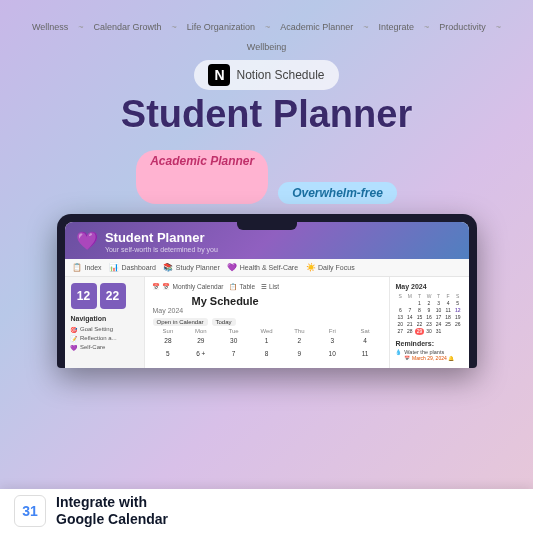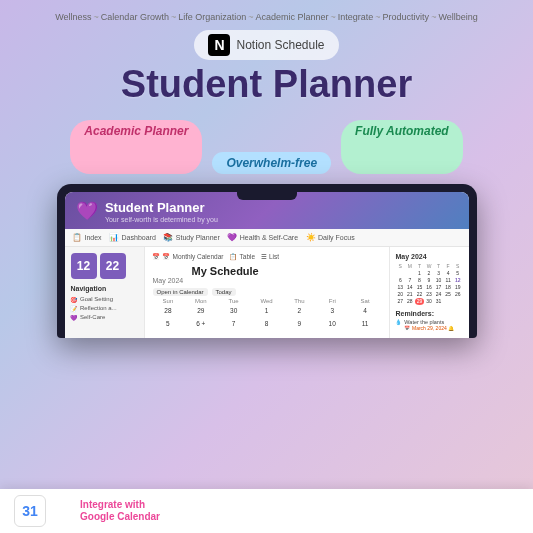--- a/index.html
+++ b/index.html
@@ -8,22 +8,22 @@
       height: 533px;
       overflow: hidden;
       font-family: 'Segoe UI', Arial, sans-serif;
       background: linear-gradient(135deg, #c8b8e8 0%, #b8c8e8 30%, #d8c0e8 60%, #e8c8d8 100%);
       position: relative;
     }
 
     .top-tags {
       display: flex;
       justify-content: center;
-      gap: 2px;
-      padding: 12px 10px 4px;
+      gap: 10px;
+      padding: 22px 10px 4px;
       font-size: 9px;
       color: #555;
       flex-wrap: wrap;
     }
     .top-tags span { color: #666; }
     .top-tags .sep { color: #999; }
 
     .header-section {
       text-align: center;
       padding: 4px 20px 8px;
@@ -342,25 +342,24 @@
       background: white;
       border: 1px solid #ddd;
       border-radius: 6px;
       display: flex;
       align-items: center;
       justify-content: center;
       font-size: 16px;
       flex-shrink: 0;
     }
     .gcal-text {
-      font-size: 10px;
-      font-weight: 700;
-      color: #ec4899;
+      font-size: 14px;
+      font-weight: 700;
+      color: #0f172a;
       line-height: 1.2;
-      margin-left: 24px;
     }
   </style>
 </head>
 <body>
 
 <div class="top-tags">
   <span>Wellness</span>
   <span class="sep">~</span>
   <span>Calendar Growth</span>
   <span class="sep">~</span>
@@ -379,21 +378,20 @@
   <div class="notion-badge">
     <div class="notion-icon">N</div>
     <span>Notion Schedule</span>
   </div>
   <div class="main-title">Student Planner</div>
 </div>
 
 <div class="feature-badges">
   <div class="badge badge-pink">Academic Planner</div>
   <div class="badge badge-blue">Overwhelm-free</div>
-  <div class="badge badge-green">Fully Automated</div>
 </div>
 
 <div class="laptop-container">
   <div class="laptop">
     <div class="laptop-notch"></div>
     <div class="laptop-screen">
 
       <div class="screen-header">
         <div style="display:flex; align-items:center; gap:6px;">
           <div style="font-size:18px;">💜</div>

